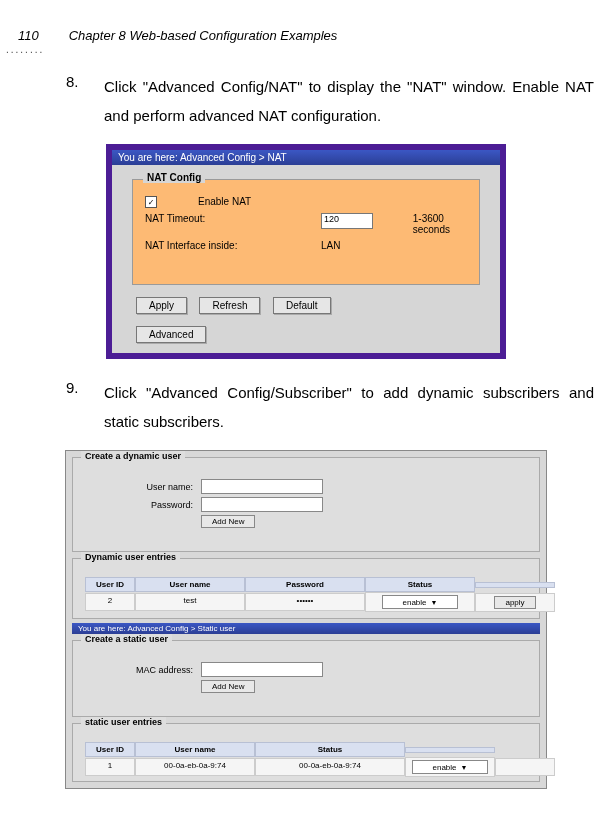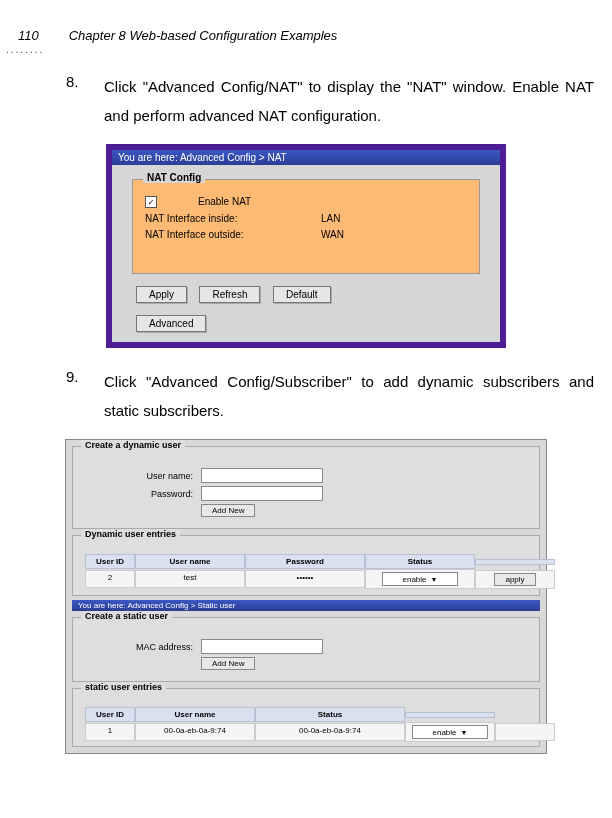--- a/index.html
+++ b/index.html
@@ -98,21 +98,21 @@
     background:#d8d8d8;
     width: 480px;
     font-size:9px;
     filter: blur(0.4px);
   }
   .sub .sec {
     border:1px solid #aaa;
     margin:6px 6px 0 6px;
     background:#dedede;
     position:relative;
-    padding:18px 10px 8px 10px;
+    padding:18px 10px 20px 10px;
   }
   .sub .sec .seclbl {
     position:absolute;
     top:-7px; left:8px;
     background:#dedede;
     padding:0 4px;
     font-size:9px;
     font-weight:bold;
     filter: blur(0.5px);
   }
@@ -186,26 +186,27 @@
   <div class="figwrap">
     <div class="nat">
       <div class="bc">You are here: Advanced Config &gt; NAT</div>
       <div class="fieldset">
         <span class="legend">NAT Config</span>
         <div class="row" style="margin-top:6px;">
           <span class="chk"></span>
           <span>Enable NAT</span>
         </div>
         <div class="row">
+          <span class="lab">NAT Timeout:</span>
+          <span class="tinput">120</span>
+          <span style="margin-left:4px;">1-3600 seconds</span>
+        </div>
+        <div class="row">
           <span class="lab">NAT Interface inside:</span>
           <span>LAN</span>
-        </div>
-        <div class="row">
-          <span class="lab">NAT Interface outside:</span>
-          <span>WAN</span>
         </div>
       </div>
       <div class="btnrow">
         <span class="btn">Apply</span>
         <span class="btn">Refresh</span>
         <span class="btn">Default</span>
       </div>
       <div class="btnrow">
         <span class="btn">Advanced</span>
       </div>

